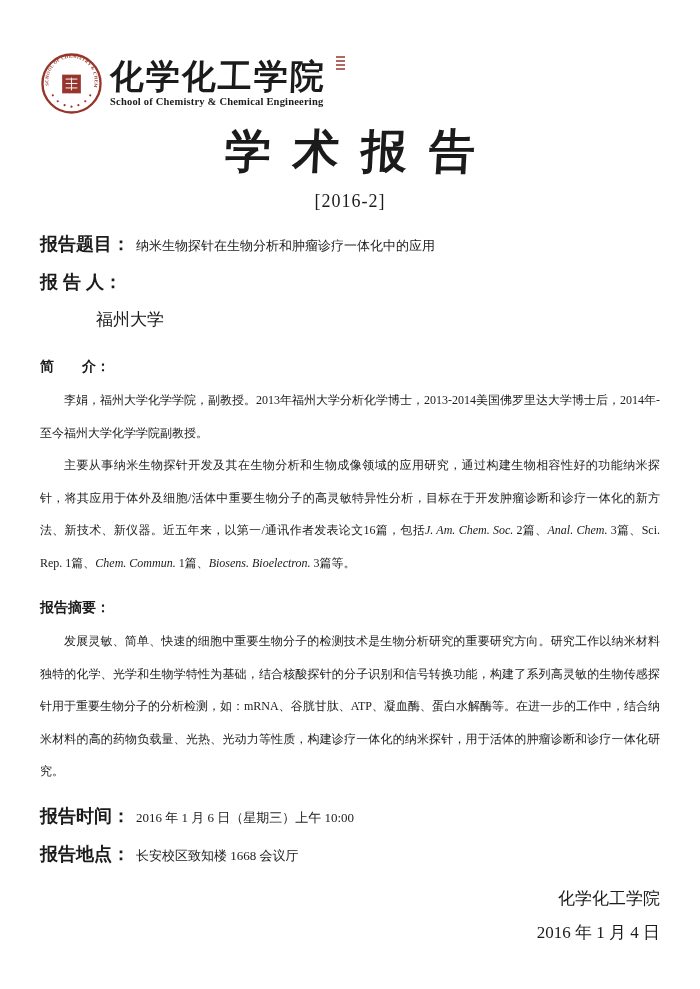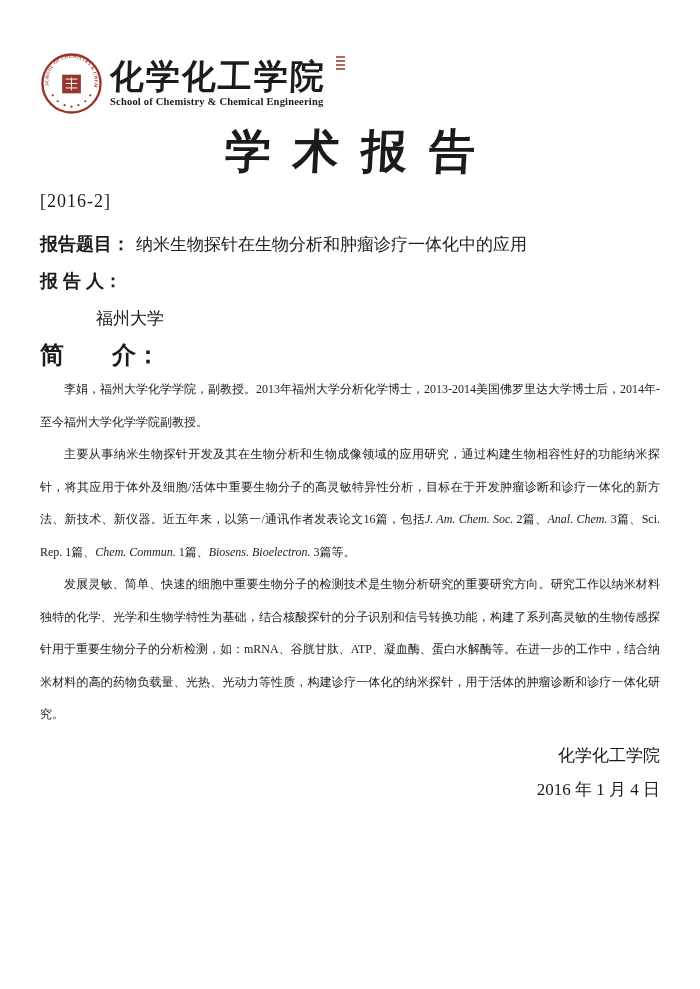--- a/index.html
+++ b/index.html
@@ -42,38 +42,38 @@
     margin-top: 8px;
     text-align: center;
     font-size: 46px;
     font-weight: 900;
     letter-spacing: 22px;
     text-indent: 22px;
     line-height: 56px;
     transform: skewX(-3deg);
   }
   .issue {
-    font-size: 18px; line-height: 22px; margin-top: 10px;
+    text-align: center; font-size: 18px; line-height: 22px; margin-top: 10px;
     letter-spacing: 1px;
   }
 
   
   .meta-block { margin-top: 14px; }
   .field-row { display: flex; align-items: baseline; line-height: 37px; }
   .field-label {
     font-family: "Liberation Sans", "DejaVu Sans", sans-serif;
     font-weight: bold; font-size: 18px; white-space: nowrap; flex: 0 0 auto;
   }
-  .field-value { font-size: 17px; margin-left: 6px; }
+  .field-value { font-size: 13px; margin-left: 6px; }
   .affiliation-row { margin-left: 56px; font-size: 17px; line-height: 37px; }
 
   
   .section-heading {
     font-family: "Liberation Sans", "DejaVu Sans", sans-serif;
-    font-weight: bold; font-size: 24px; line-height: 36px; margin-top: 0;
+    font-weight: bold; font-size: 14px; line-height: 36px; margin-top: 10px;
   }
   .body-para {
     font-size: 12px; line-height: 32.5px;
     text-align: justify; text-indent: 2em;
   }
 
   
   .schedule-block { margin-top: 10px; }
   .schedule-block .field-row { line-height: 37px; }
 
@@ -133,22 +133,33 @@
     <div class="affiliation-row">福州大学</div>
   </div>
 
   <div class="section">
     <div class="section-heading">简　　介：</div>
     <p class="body-para">李娟，福州大学化学学院，副教授。2013年福州大学分析化学博士，2013-2014美国佛罗里达大学博士后，2014年-至今福州大学化学学院副教授。</p>
     <p class="body-para"><span>主要从事纳米生物探针开发及其在生物分析和生物成像领域的应用研究，通过构建生物相容性好的功能纳米探针，将其应用于体外及细胞/活体中重要生物分子的高灵敏特异性分析，目标在于开发肿瘤诊断和诊疗一体化的新方法、新技术、新仪器。近五年来，以第一/通讯作者发表论文16篇，包括</span><span style="font-style: italic;">J. Am. Chem. Soc.</span><span> 2篇、</span><span style="font-style: italic;">Anal. Chem.</span><span> 3篇、Sci. Rep. 1篇、</span><span style="font-style: italic;">Chem. Commun.</span><span> 1篇、</span><span style="font-style: italic;">Biosens. Bioelectron.</span><span> 3篇等。</span></p>
   </div>
 
   <div class="section">
+    <div class="section-heading">报告摘要：</div>
     <p class="body-para">发展灵敏、简单、快速的细胞中重要生物分子的检测技术是生物分析研究的重要研究方向。研究工作以纳米材料独特的化学、光学和生物学特性为基础，结合核酸探针的分子识别和信号转换功能，构建了系列高灵敏的生物传感探针用于重要生物分子的分析检测，如：mRNA、谷胱甘肽、ATP、凝血酶、蛋白水解酶等。在进一步的工作中，结合纳米材料的高的药物负载量、光热、光动力等性质，构建诊疗一体化的纳米探针，用于活体的肿瘤诊断和诊疗一体化研究。</p>
   </div>
 
+  <div class="schedule-block">
+    <div class="field-row">
+      <span class="field-label">报告时间：</span>
+      <span class="field-value">2016 年 1 月 6 日（星期三）上午 10:00</span>
+    </div>
+    <div class="field-row">
+      <span class="field-label">报告地点：</span>
+      <span class="field-value">长安校区致知楼 1668 会议厅</span>
+    </div>
+  </div>
 
   <div class="footer-block">
     <div class="footer-line">化学化工学院</div>
     <div class="footer-line">2016 年 1 月 4 日</div>
   </div>
 
 </div>
 
 </body></html>

